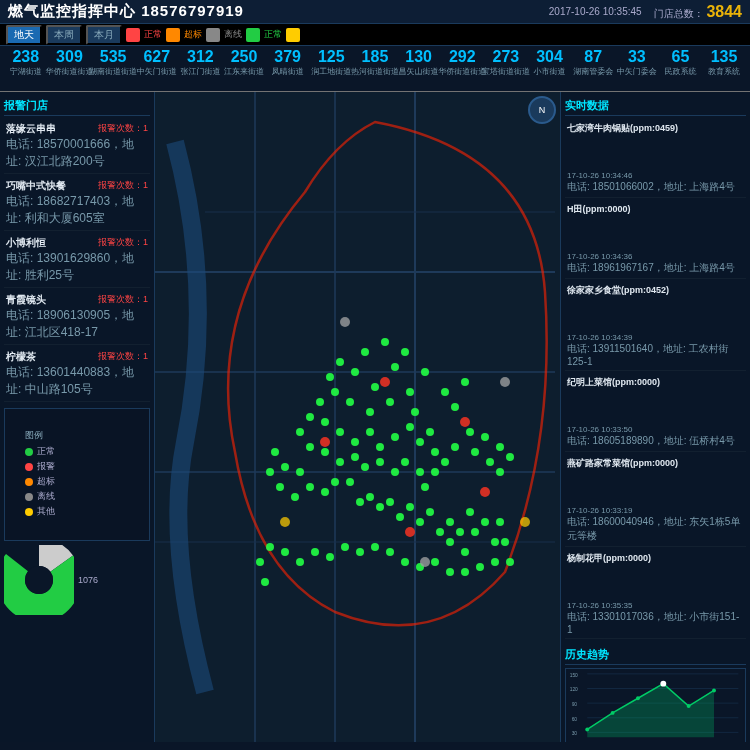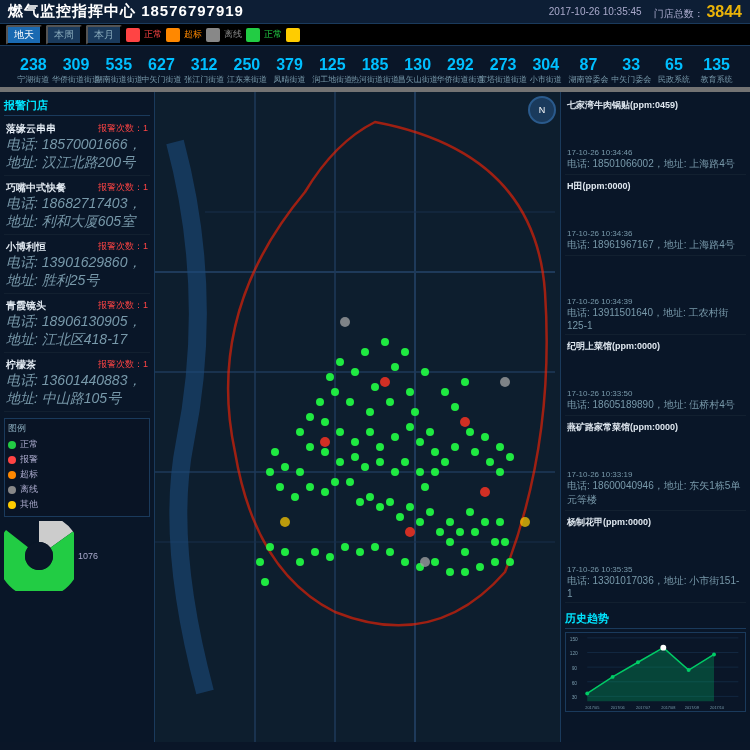--- a/index.html
+++ b/index.html
@@ -46,24 +46,24 @@
     .color-dot {
       width: 14px; height: 14px;
       border-radius: 2px;
       display: inline-block;
     }
 
     
     #stats-bar {
       background: #0a1628;
       display: flex;
-      align-items: flex-end;
-      padding: 2px 12px;
+      align-items: flex-start;
+      padding: 2px 4px;
       height: 46px;
-      border-bottom: 5px solid #737373;
+      border-bottom: 1px solid #737373;
       overflow: hidden;
     }
     .stat-item {
       display: flex;
       flex-direction: column;
       align-items: center;
       min-width: 38px;
       padding: 0 2px;
       flex: 1;
     }
@@ -105,26 +105,26 @@
       border-bottom: 1px solid #1a3a5c;
       margin-bottom: 3px;
     }
     .store-item {
       padding: 3px 2px;
       border-bottom: 1px solid #122030;
       margin-bottom: 2px;
     }
     .store-name { color: #e0e8f0; font-size: 10px; font-weight: bold; }
     .store-alarm { color: #ff4444; font-size: 9px; float: right; }
-    .store-phone { color: #7899aa; font-size: 14px; font-style: italic; }
+    .store-phone { color: #7899aa; font-size: 12px; }
 
     
     #legend {
       margin-top: 4px;
-      padding: 3px;
+      padding: 20px;
       background: rgba(10,20,36,0.8);
       border: 1px solid #1a3a5c;
     }
     .legend-title { color: #8ab; font-size: 9px; margin-bottom: 3px; }
     .legend-item { display: flex; align-items: center; gap: 4px; margin-bottom: 2px; }
     .legend-dot { width: 8px; height: 8px; border-radius: 50%; }
     .legend-label { color: #aac; font-size: 9px; }
 
     
     #pie-area {
@@ -514,36 +514,40 @@
           <circle cx="130" cy="430" r="5" fill="#ffcc00" opacity="0.8"></circle>
           <circle cx="370" cy="430" r="5" fill="#ffcc00" opacity="0.8"></circle>
         </g>
       </svg>
 
       <div id="compass">N</div>
     </div>
   </div>
 
   <div id="right-panel">
+    <div class="panel-section-title">实时数据</div>
     <div id="realtime-list">
         <div class="realtime-item">
     <div style="display:flex;justify-content:space-between;align-items:flex-start;">
       <span class="rt-name">七家湾牛肉锅贴(ppm:0459)</span>
     </div>
     <div class="rt-time">17-10-26 10:34:46</div>
     <div class="rt-phone">电话: 18501066002，地址: 上海路4号</div>
   </div>
         <div class="realtime-item">
     <div style="display:flex;justify-content:space-between;align-items:center;">
       <span class="rt-name">H田(ppm:0000)</span>
     </div>
     <div class="rt-time">17-10-26 10:34:36</div>
     <div class="rt-phone">电话: 18961967167，地址: 上海路4号</div>
   </div>
         <div class="realtime-item">
+    <div style="display:flex;justify-content:space-between;align-items:center;">
+      <span class="rt-name">徐家家乡食堂(ppm:0452)</span>
+    </div>
     <div class="rt-time">17-10-26 10:34:39</div>
     <div class="rt-phone">电话: 13911501640，地址: 工农村街125-1</div>
   </div>
         <div class="realtime-item">
     <div style="display:flex;justify-content:space-between;align-items:center;">
       <span class="rt-name">纪明上菜馆(ppm:0000)</span>
     </div>
     <div class="rt-time">17-10-26 10:33:50</div>
     <div class="rt-phone">电话: 18605189890，地址: 伍桥村4号</div>
   </div>

